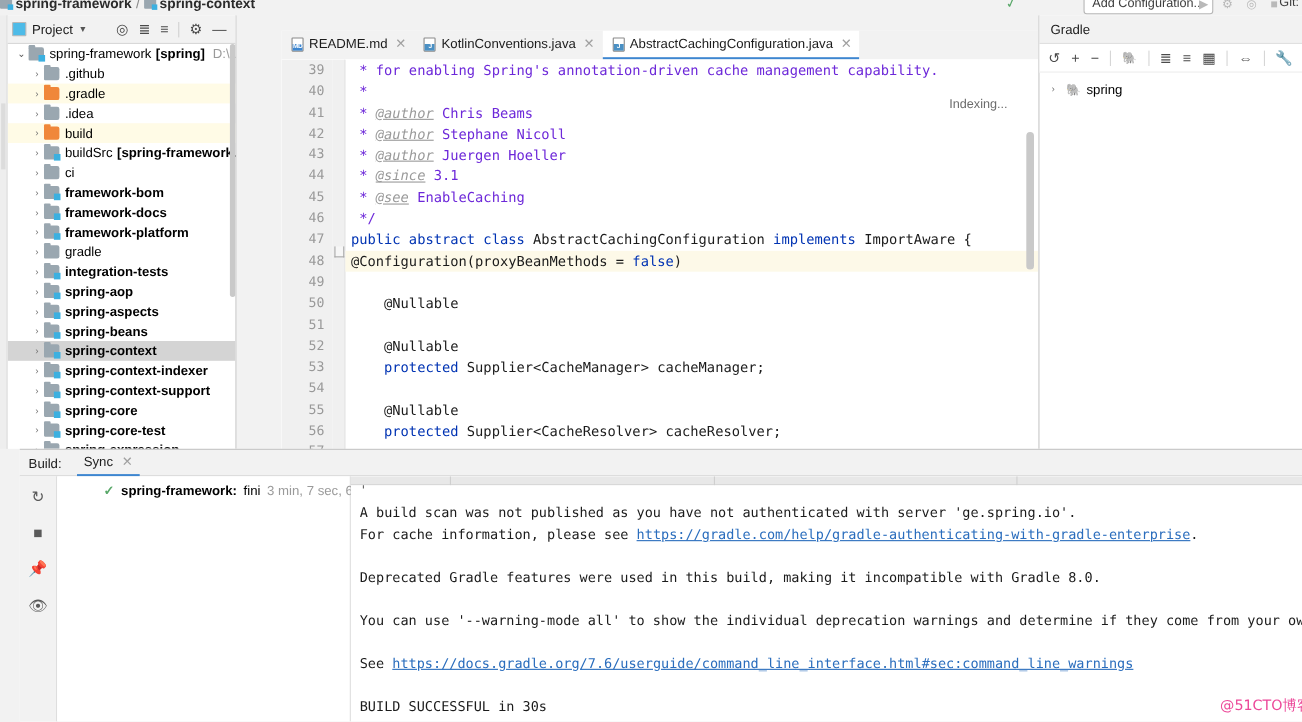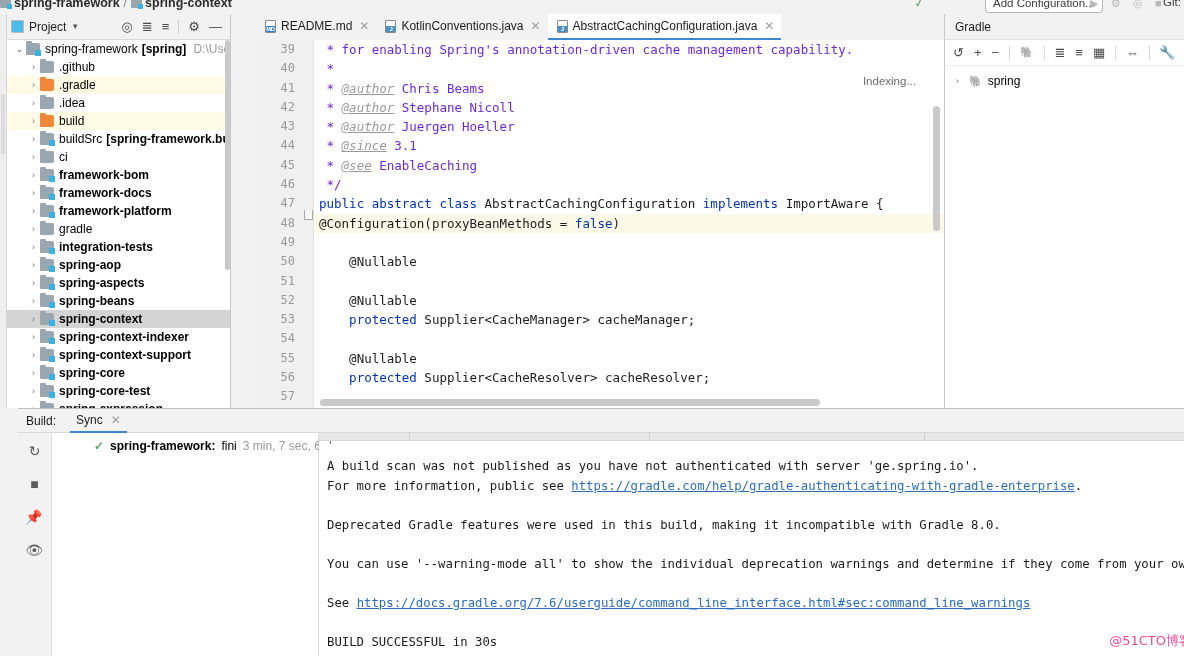--- a/index.html
+++ b/index.html
@@ -51,21 +51,21 @@
     position: absolute; left: 0; top: 14px; width: 7px; height: 394px;
     background: #eeeeee; border-right: 1px solid #d6d6d6;
   }
   .rail-mark {
     position: absolute; left: 1px; top: 80px; width: 4px; height: 60px;
     background: #dcdcdc;
   }
 
   
   .projectwin {
-    position: absolute; left: 7px; top: 14px; width: 224px; height: 394px;
+    position: absolute; left: 7px; top: 14px; width: 208px; height: 394px;
     background: #fff; border-right: 1px solid #c8c8c8;
   }
   .pw-header {
     height: 26px; background: #f2f2f2; border-bottom: 1px solid #d8d8d8;
     display: flex; align-items: center; padding: 0 4px;
   }
   .pw-title { display: flex; align-items: center; gap: 5px; font-size: 12px; color: #1c1c1c; }
   .pw-sq { width: 13px; height: 13px; background: #4dbbe8; border: 1px solid #b9b9b9; border-radius: 1px; }
   .caret-dn { font-size: 8px; color: #555; }
   .pw-tools { margin-left: auto; display: flex; align-items: center; gap: 9px; padding-right: 4px; }
@@ -101,21 +101,21 @@
   .tlabel.bold { font-weight: bold; }
   .tpath { color: #9a9a9a; margin-left: 7px; }
   .tsub { font-weight: bold; margin-left: 4px; }
   .tree-scrollbar {
     position: absolute; right: 0px; top: 0; width: 5px; height: 230px;
     background: #c9c9c9; border-radius: 3px;
   }
 
   
   .editor {
-    position: absolute; left: 256px; top: 14px; width: 688px; height: 394px;
+    position: absolute; left: 256px; top: 28px; width: 688px; height: 394px;
     background: #fff;
   }
   .tabbar { height: 26px; background: #f2f2f2; display: flex; align-items: flex-end; }
   .tab {
     display: flex; align-items: center; gap: 5px; height: 26px;
     padding: 0 7px 0 9px; font-size: 12px; color: #1c1c1c; white-space: nowrap;
     border-bottom: 2px solid transparent;
   }
   .tab.active { background: #fff; border-bottom: 2px solid #3d86d0; margin-top: 40px; }
   .tabx { color: #a0a0a0; font-size: 12px; margin-left: 2px; }
@@ -525,21 +525,21 @@
       </div>
       <div class="bw-console">
         <div class="bw-topbar">
           <span class="seg" style="left:90px"></span>
           <span class="seg" style="left:330px"></span>
           <span class="seg" style="left:605px"></span>
         </div>
         <div class="tick">'</div>
         <div id="console-lines" style="padding-top:24px">
             <div class="conline"><span class="plain">A build scan was not published as you have not authenticated with server 'ge.spring.io'.</span></div>
-            <div class="conline"><span class="plain">For more information, public see </span><a class="lnk" href="#">https://gradle.com/help/gradle-authenticating-with-gradle-enterprise</a><span class="plain">.</span></div>
+            <div class="conline"><span class="plain">For cache information, please see </span><a class="lnk" href="#">https://gradle.com/help/gradle-authenticating-with-gradle-enterprise</a><span class="plain">.</span></div>
             <div class="conline"><span class="plain"></span></div>
             <div class="conline"><span class="plain">Deprecated Gradle features were used in this build, making it incompatible with Gradle 8.0.</span></div>
             <div class="conline"><span class="plain"></span></div>
             <div class="conline"><span class="plain">You can use '--warning-mode all' to show the individual deprecation warnings and determine if they come from your own scri</span></div>
             <div class="conline"><span class="plain"></span></div>
             <div class="conline"><span class="plain">See </span><a class="lnk" href="#">https://docs.gradle.org/7.6/userguide/command_line_interface.html#sec:command_line_warnings</a></div>
             <div class="conline"><span class="plain"></span></div>
             <div class="conline"><span class="plain">BUILD SUCCESSFUL in 30s</span></div>
           </div>
         <div class="bubble">◉</div>

